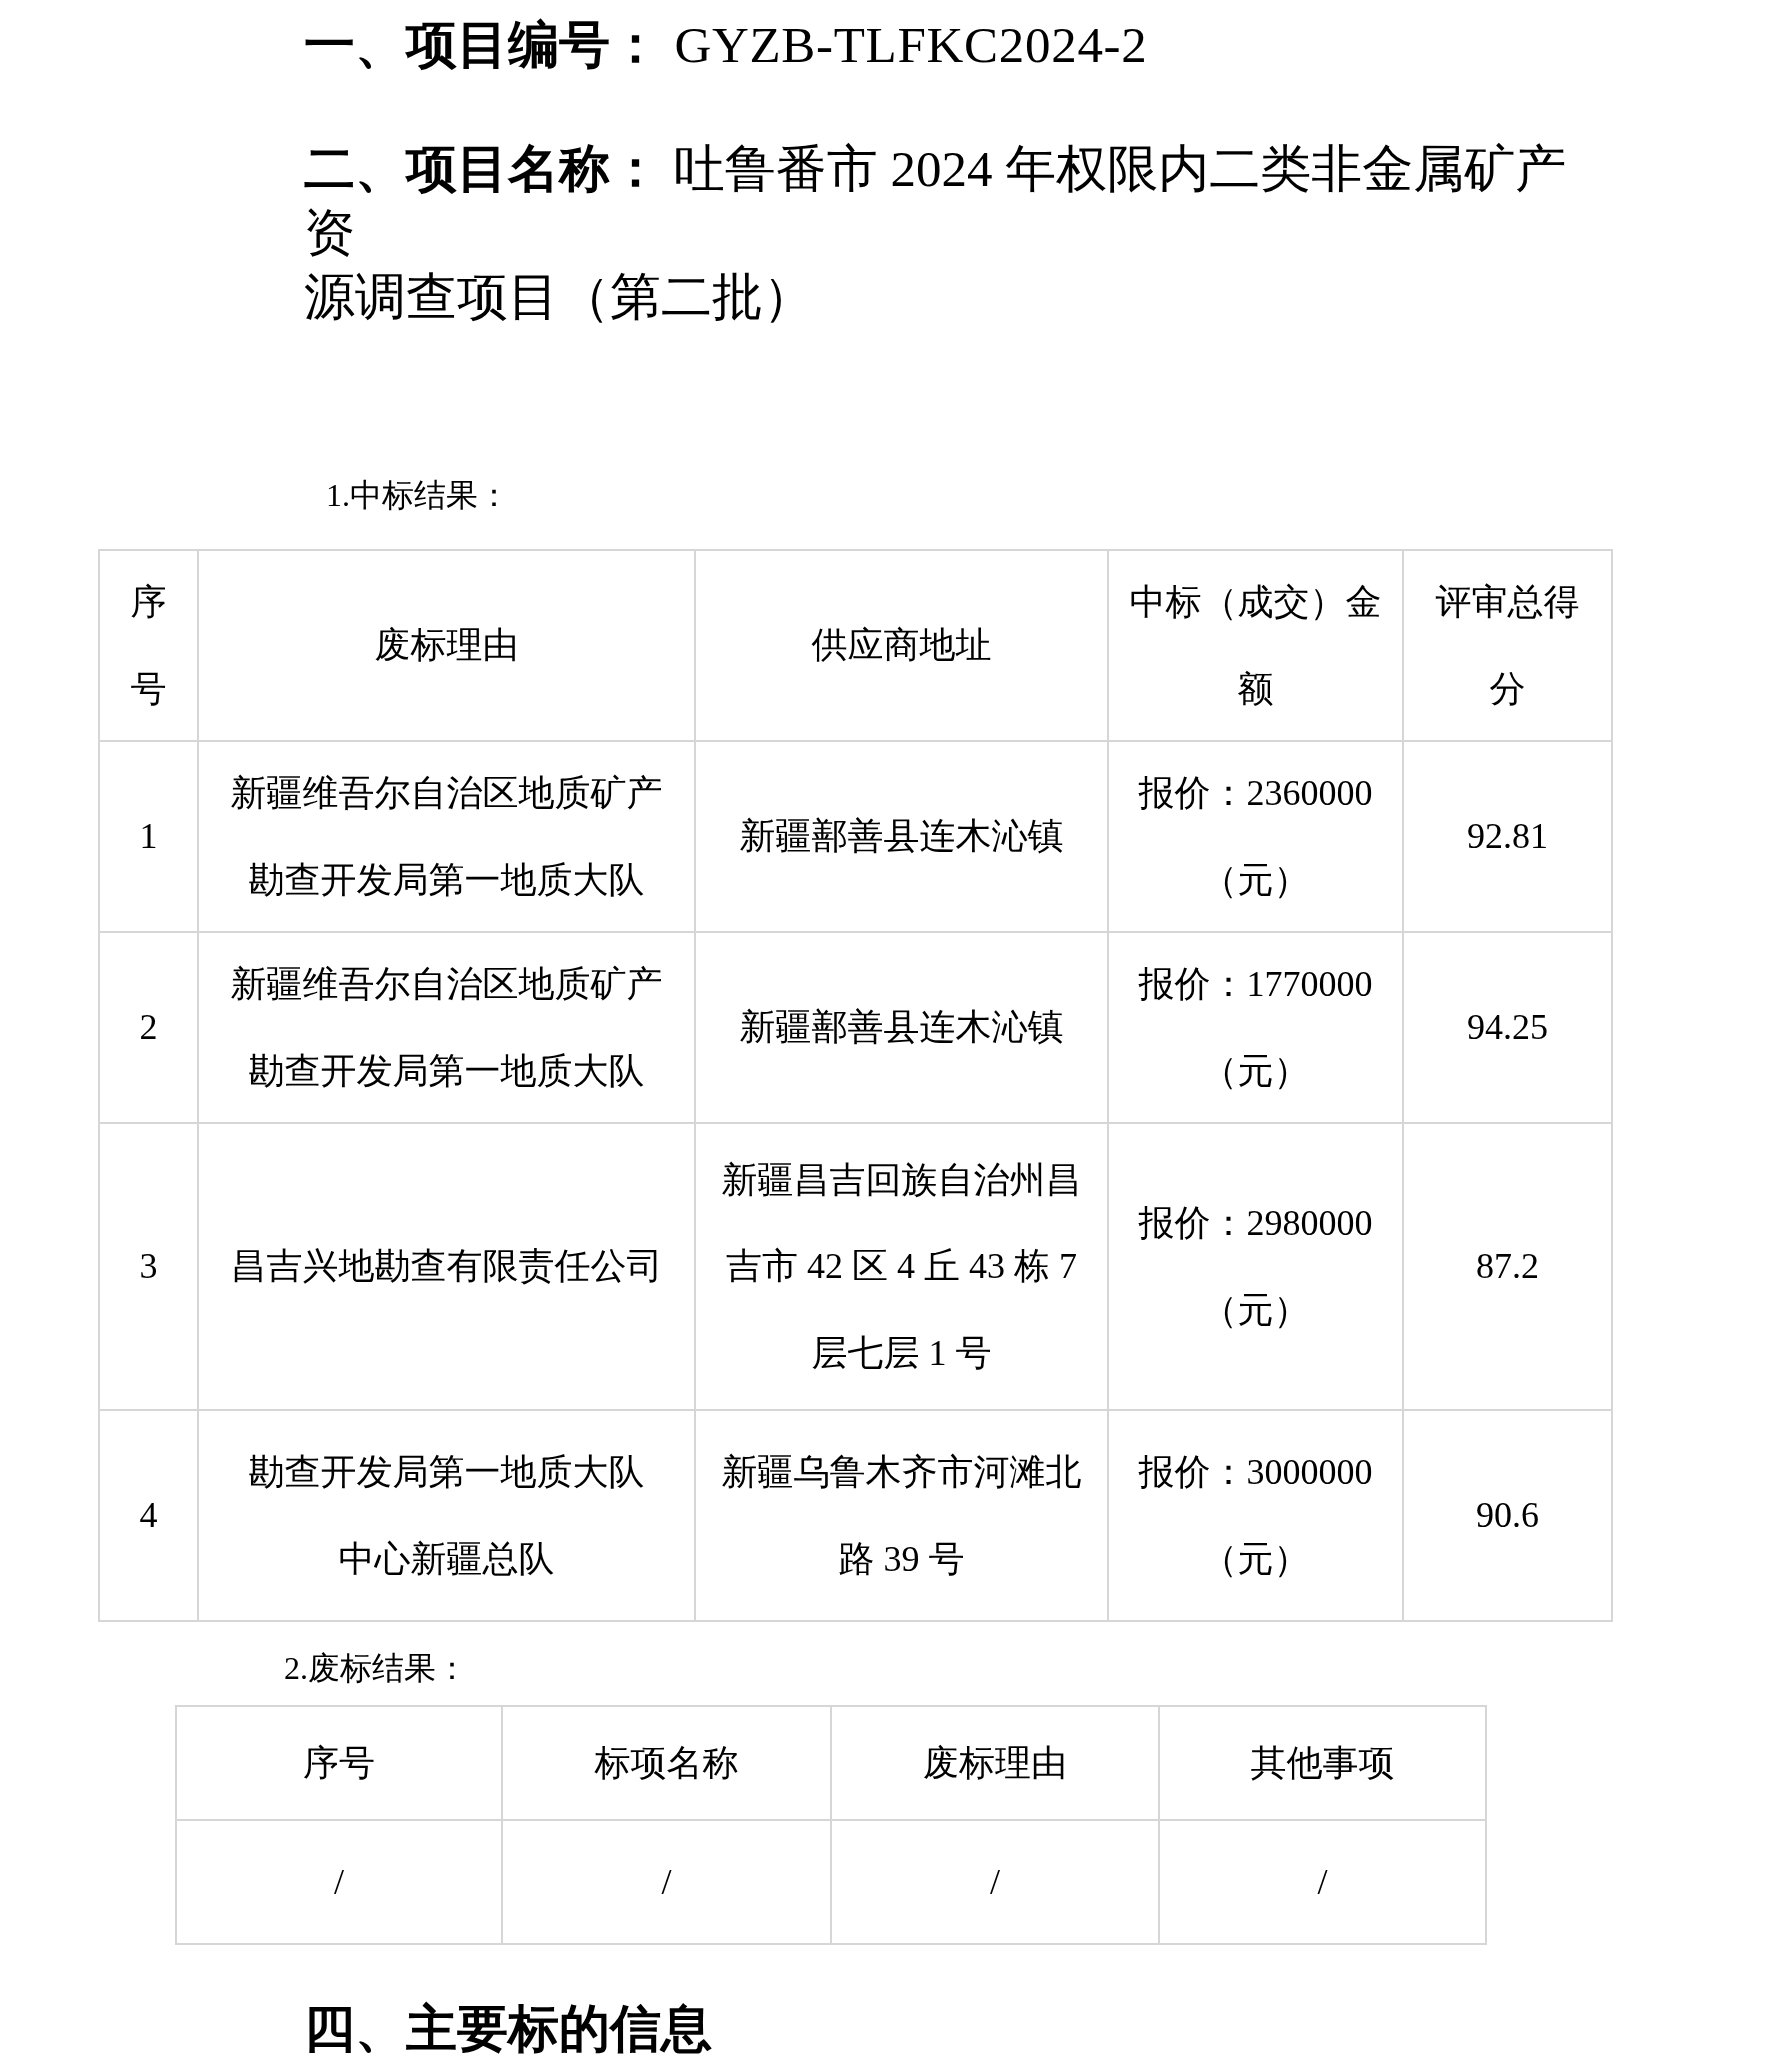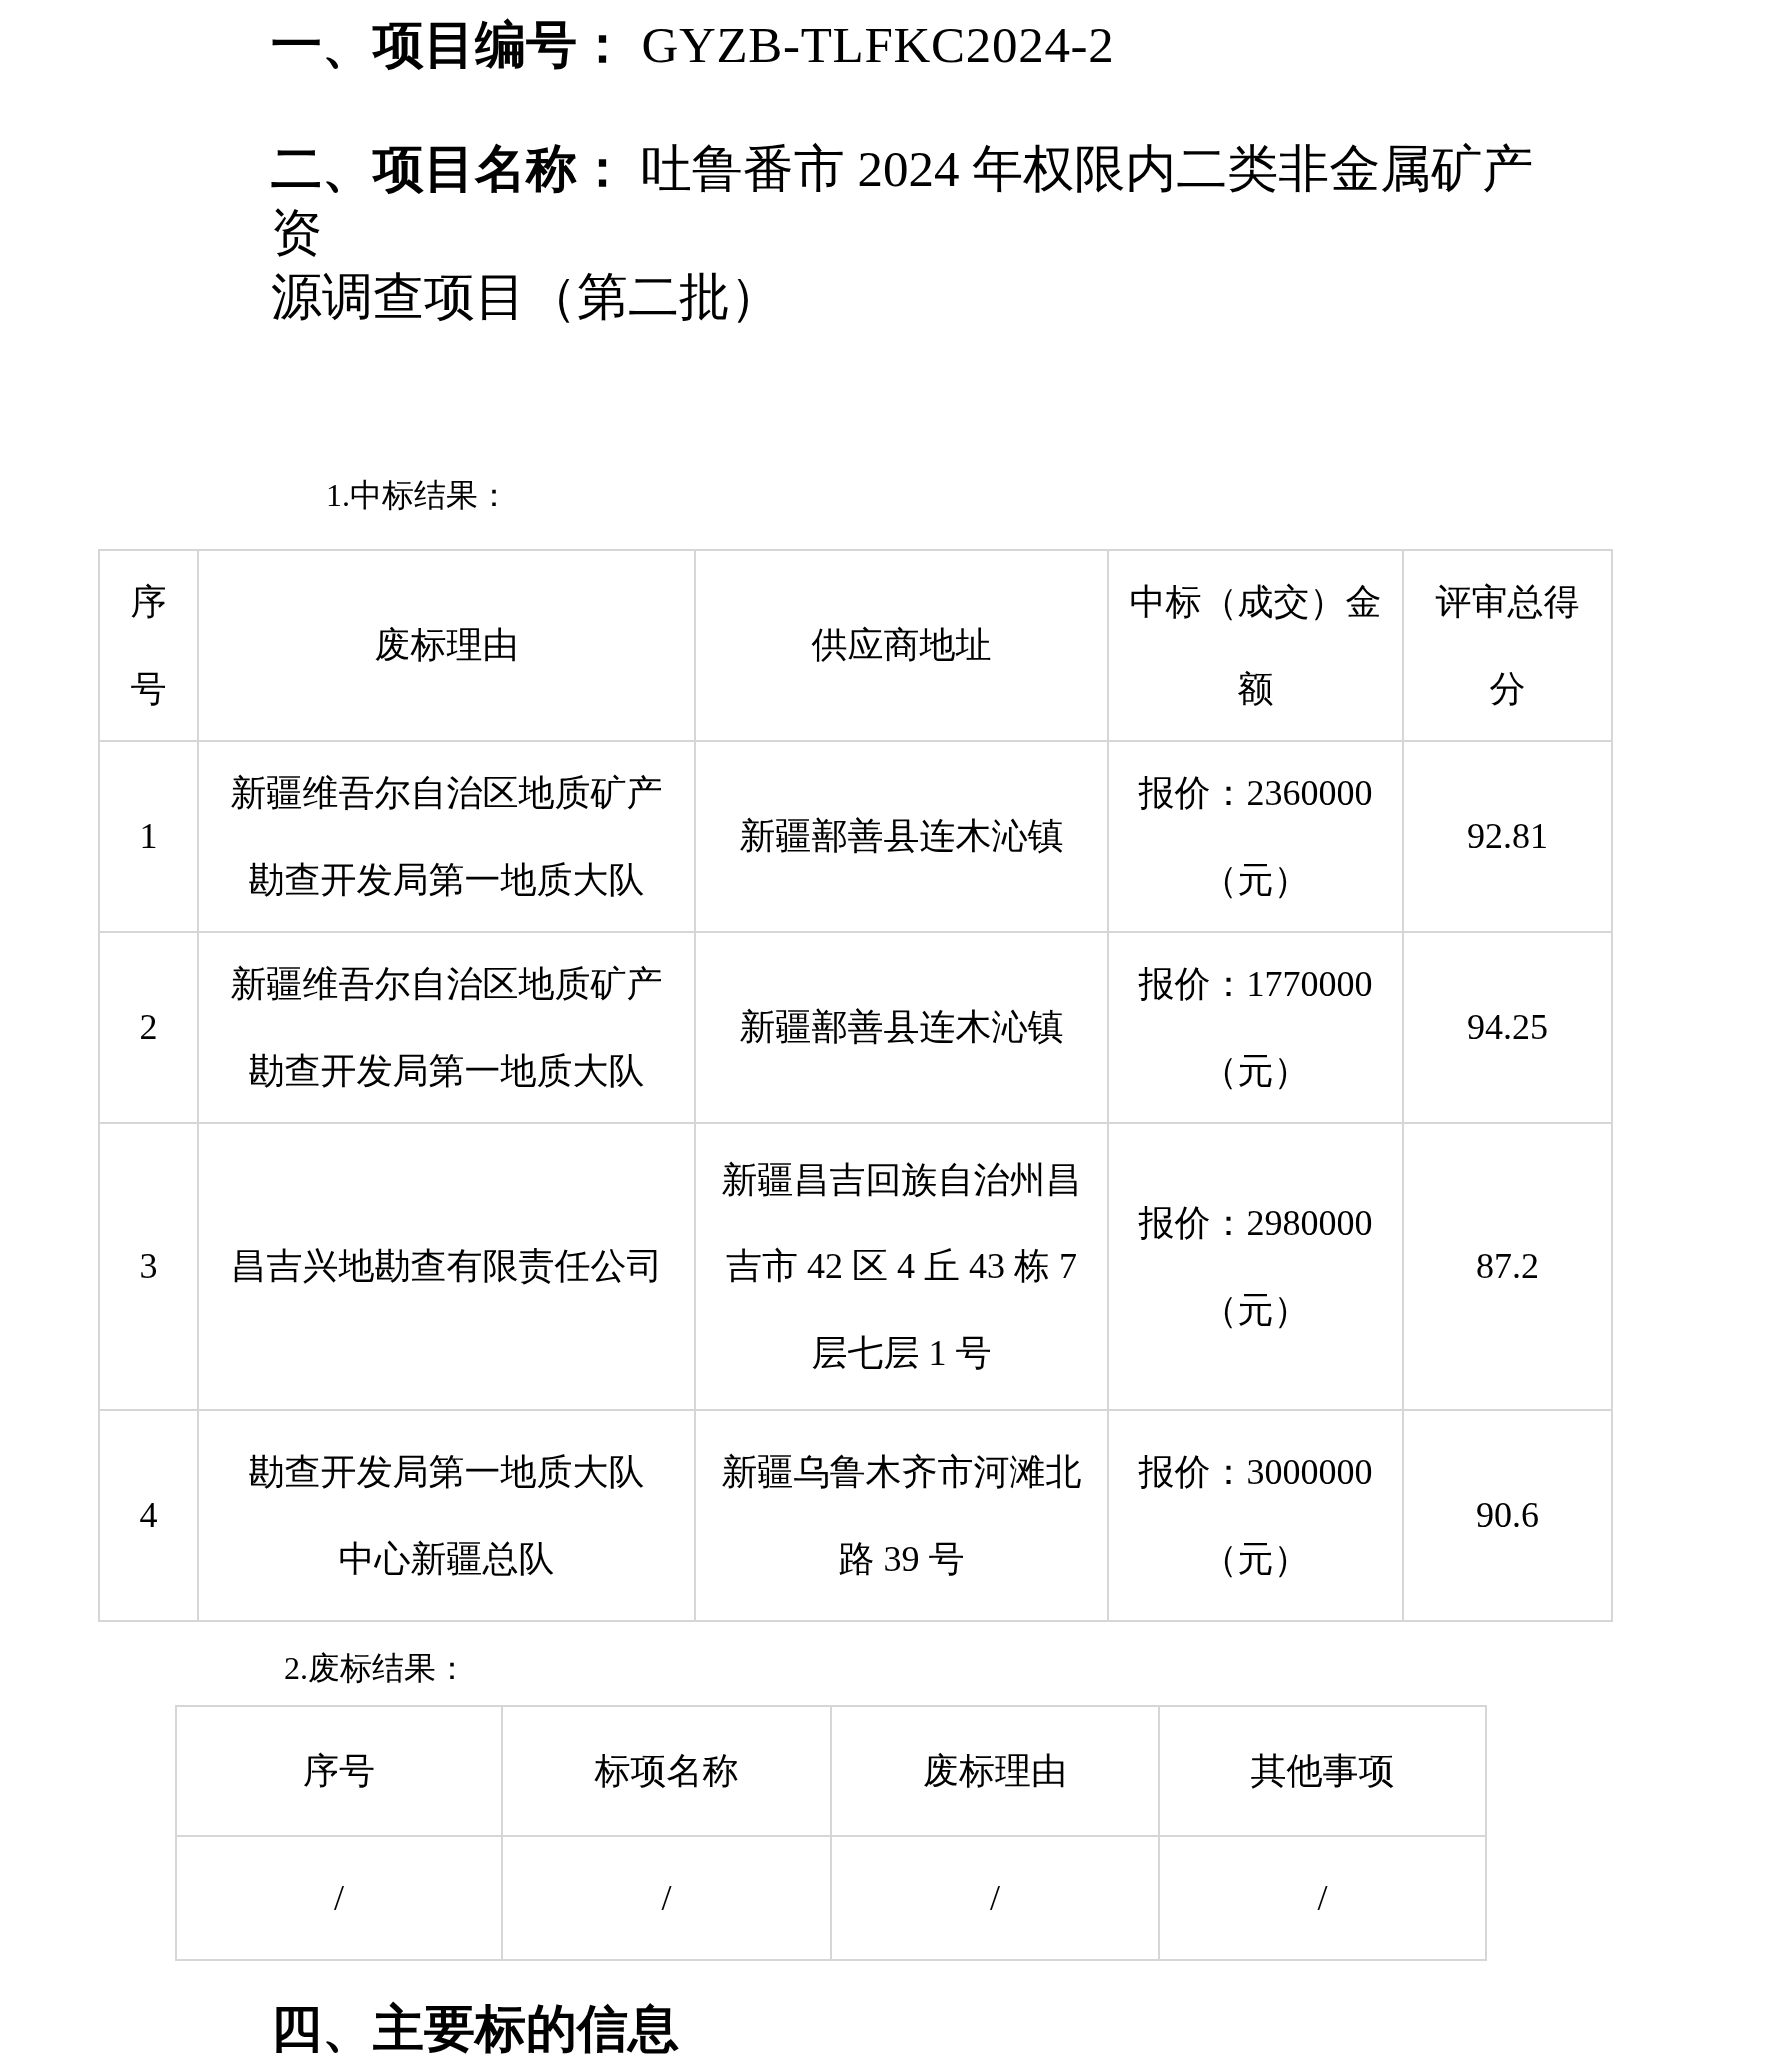--- a/index.html
+++ b/index.html
@@ -12,20 +12,21 @@
     color: #000000;
     font-family: "Liberation Serif", serif;
     overflow: hidden;
   }
   .bold { font-weight: 700; }
   .heading {
     position: absolute;
     font-size: 51px;
     line-height: 1.15;
     white-space: pre-line;
+    margin-left: 33px;
   }
   #h1 { left: 271px; top: 16px; }
   #h1 .value { letter-spacing: 0.7px; }
   #h2 { left: 271px; top: 137px; width: 1299px; line-height: 64px; }
   #h3 { left: 271px; top: 357px; }
   #h4 { left: 271px; top: 2000px; }
   .subheading {
     position: absolute;
     font-size: 32px;
     line-height: 1.2;
@@ -48,21 +49,21 @@
     padding: 0 7.2px;
     font-family: "Liberation Serif", serif;
   }
   #t1 { left: 98px; top: 549px; width: 1513px; }
   #t1 tr.hdr  { height: 191px; }
   #t1 tr.row1 { height: 191px; }
   #t1 tr.row2 { height: 191px; }
   #t1 tr.row3 { height: 287px; }
   #t1 tr.row4 { height: 211px; }
   #t2 { left: 175px; top: 1705px; width: 1311px; }
-  #t2 tr.hdr  { height: 130px; margin-top: 28px; }
+  #t2 tr.hdr  { height: 114px; margin-top: 28px; }
   #t2 tr.data { height: 124px; }
 </style>
 </head>
 <body>
 
 <div id="doc">
 
   <div class="heading" id="h1"><span class="bold">一、项目编号：</span><span class="value"> GYZB-TLFKC2024-2</span></div>
 
   <div class="heading" id="h2"><span class="bold">二、项目名称：</span><span> 吐鲁番市 2024 年权限内二类非金属矿产资

